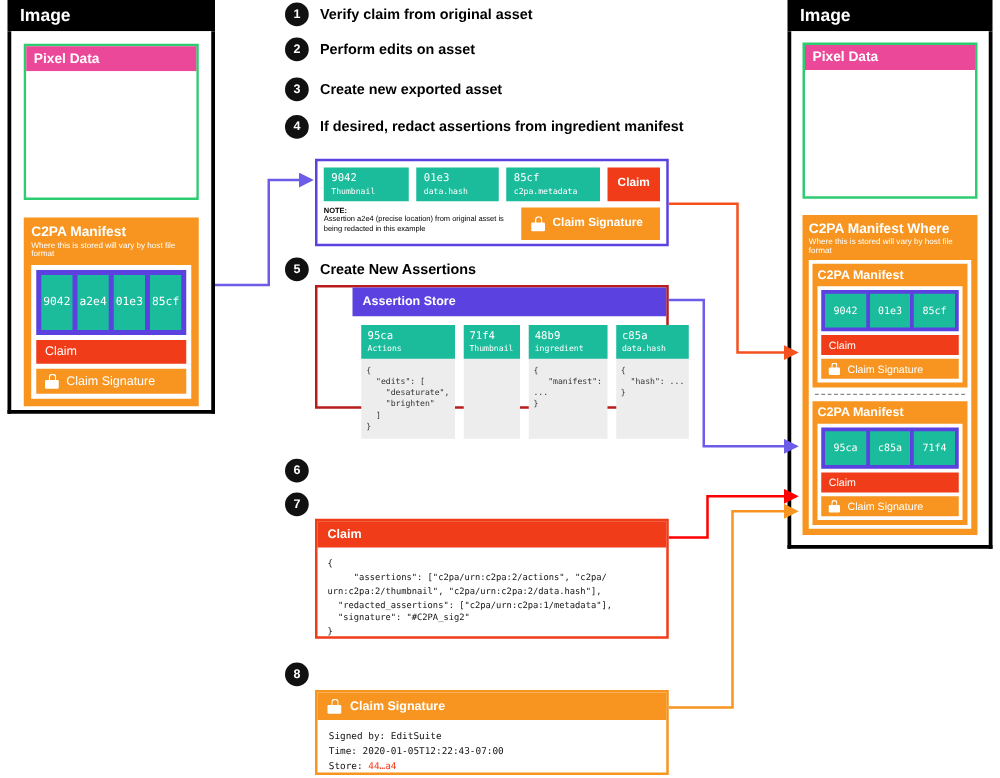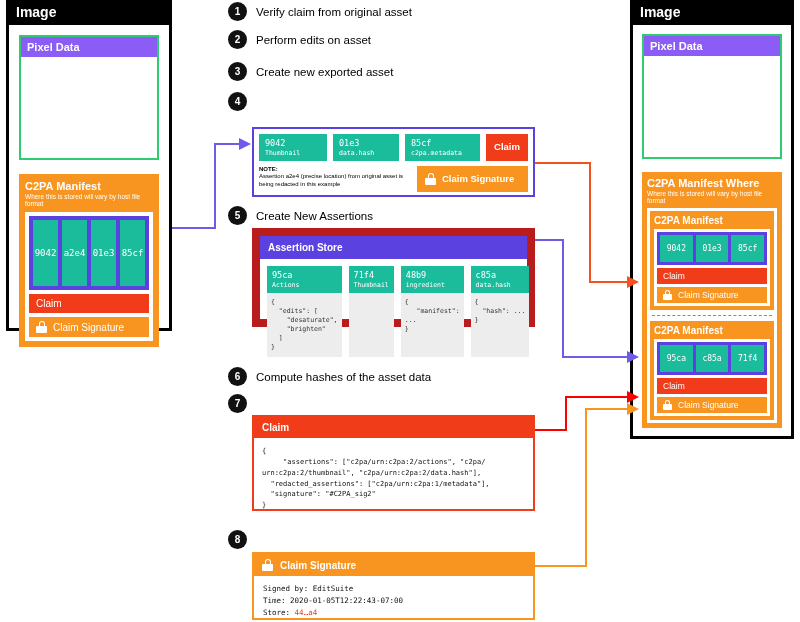--- a/index.html
+++ b/index.html
@@ -20,21 +20,21 @@
   }
   .img-body {
     border: 3px solid #000000; border-top: none;
     background: #ffffff;
     padding: 10px;
   }
 
   
   .pixel-box { border: 2px solid #2ecc71; background:#fff; }
   .pixel-head {
-    background: #8b5cf6; color: #ffffff;
+    background: #ec4899; color: #ffffff;
     font-weight: bold; font-size: 11px;
     padding: 4px 6px;
   }
   .pixel-fill { background:#ffffff; }
 
   
   .manifest { background: #f79520; padding: 6px; }
   .manifest-title { color:#ffffff; font-weight:bold; font-size:11px; }
   .manifest-sub { color:#ffffff; font-size:6.5px; margin-top:1px; }
   .manifest-inner { background:#ffffff; padding:4px; margin-top:5px; }
@@ -73,41 +73,41 @@
 
   
   .step { position:absolute; display:flex; align-items:center; gap:9px; }
   .step-num {
     width:19px; height:19px; border-radius:50%;
     background:#111111; color:#ffffff;
     font-size:10px; font-weight:bold;
     display:flex; align-items:center; justify-content:center;
     flex:0 0 auto;
   }
-  .step-label { font-size:11.5px; font-weight:normal; color:#000000; white-space:nowrap; }
+  .step-label { font-size:11.5px; font-weight:bold; color:#000000; white-space:nowrap; }
 
   
   .box4 {
     position:absolute; left:252px; top:127px; width:283px; height:70px;
     border:2px solid #5b42e0; background:#ffffff; padding:5px;
   }
   .box4-row { display:flex; gap:6px; }
   .a-tall {
     background:#1abc9c; color:#ffffff; padding:4px 6px;
     font-family:"DejaVu Sans Mono", monospace; line-height:1.25;
   }
   .a-id { font-size:8.5px; }
   .a-sub { font-size:6.5px; }
   .note-title { font-size:6px; font-weight:bold; color:#000; }
   .note-body { font-size:6px; color:#000; line-height:1.35; }
 
   
   .astore-block {
     position:absolute; left:252px; top:228px; width:283px; height:99px;
-    border:8px solid #b91c1c; background:#ffffff;
+    border:2px solid #b91c1c; background:#ffffff;padding-left:28px;
   }
   .astore-head {
     background:#5b42e0; color:#ffffff; font-weight:bold;
     font-size:10px; padding:6px 8px;
   }
   .astore-grid { display:flex; gap:7px; padding:7px; }
   .acard { flex:1; background:#ededed; }
   .acard-head {
     background:#1abc9c; color:#ffffff; padding:4px 5px;
     font-family:"DejaVu Sans Mono", monospace; line-height:1.25;
@@ -161,21 +161,21 @@
         <div class="pixel-head">Pixel Data</div>
         <div class="pixel-fill" style="height:100px;"></div>
       </div>
 
       <div class="manifest" style="margin-top:14px;">
         <div class="manifest-title">C2PA Manifest</div>
         <div class="manifest-sub">Where this is stored will vary by host file format</div>
         <div class="manifest-inner">
           <div class="astore" style="padding:4px; gap:4px;">
             <div class="assertion" style="padding:11px 0;">9042</div>
-            <div class="assertion" style="padding:28px 0;">a2e4</div>
+            <div class="assertion" style="padding:17px 0;">a2e4</div>
             <div class="assertion" style="padding:11px 0;">01e3</div>
             <div class="assertion" style="padding:11px 0;">85cf</div>
           </div>
           <div class="claim-bar">Claim</div>
           <div class="sig-bar">
             <span class="lock">
                 <span class="shackle"></span>
                 <span class="body"></span>
               </span>
             <span>Claim Signature</span>
@@ -192,28 +192,28 @@
   <div class="step" style="left:228px; top:30px;">
     <div class="step-num">2</div>
     <div class="step-label">Perform edits on asset</div>
   </div>
   <div class="step" style="left:228px; top:62px;">
     <div class="step-num">3</div>
     <div class="step-label">Create new exported asset</div>
   </div>
   <div class="step" style="left:228px; top:92px;">
     <div class="step-num">4</div>
+    <div class="step-label">If desired, redact assertions from ingredient manifest</div>
   </div>
   <div class="step" style="left:228px; top:206px;">
     <div class="step-num">5</div>
     <div class="step-label">Create New Assertions</div>
   </div>
   <div class="step" style="left:228px; top:367px;">
     <div class="step-num">6</div>
-    <div class="step-label">Compute hashes of the asset data</div>
   </div>
   <div class="step" style="left:228px; top:394px;">
     <div class="step-num">7</div>
   </div>
   <div class="step" style="left:228px; top:530px;">
     <div class="step-num">8</div>
   </div>
 
   <div class="box4">
     <div class="box4-row">

